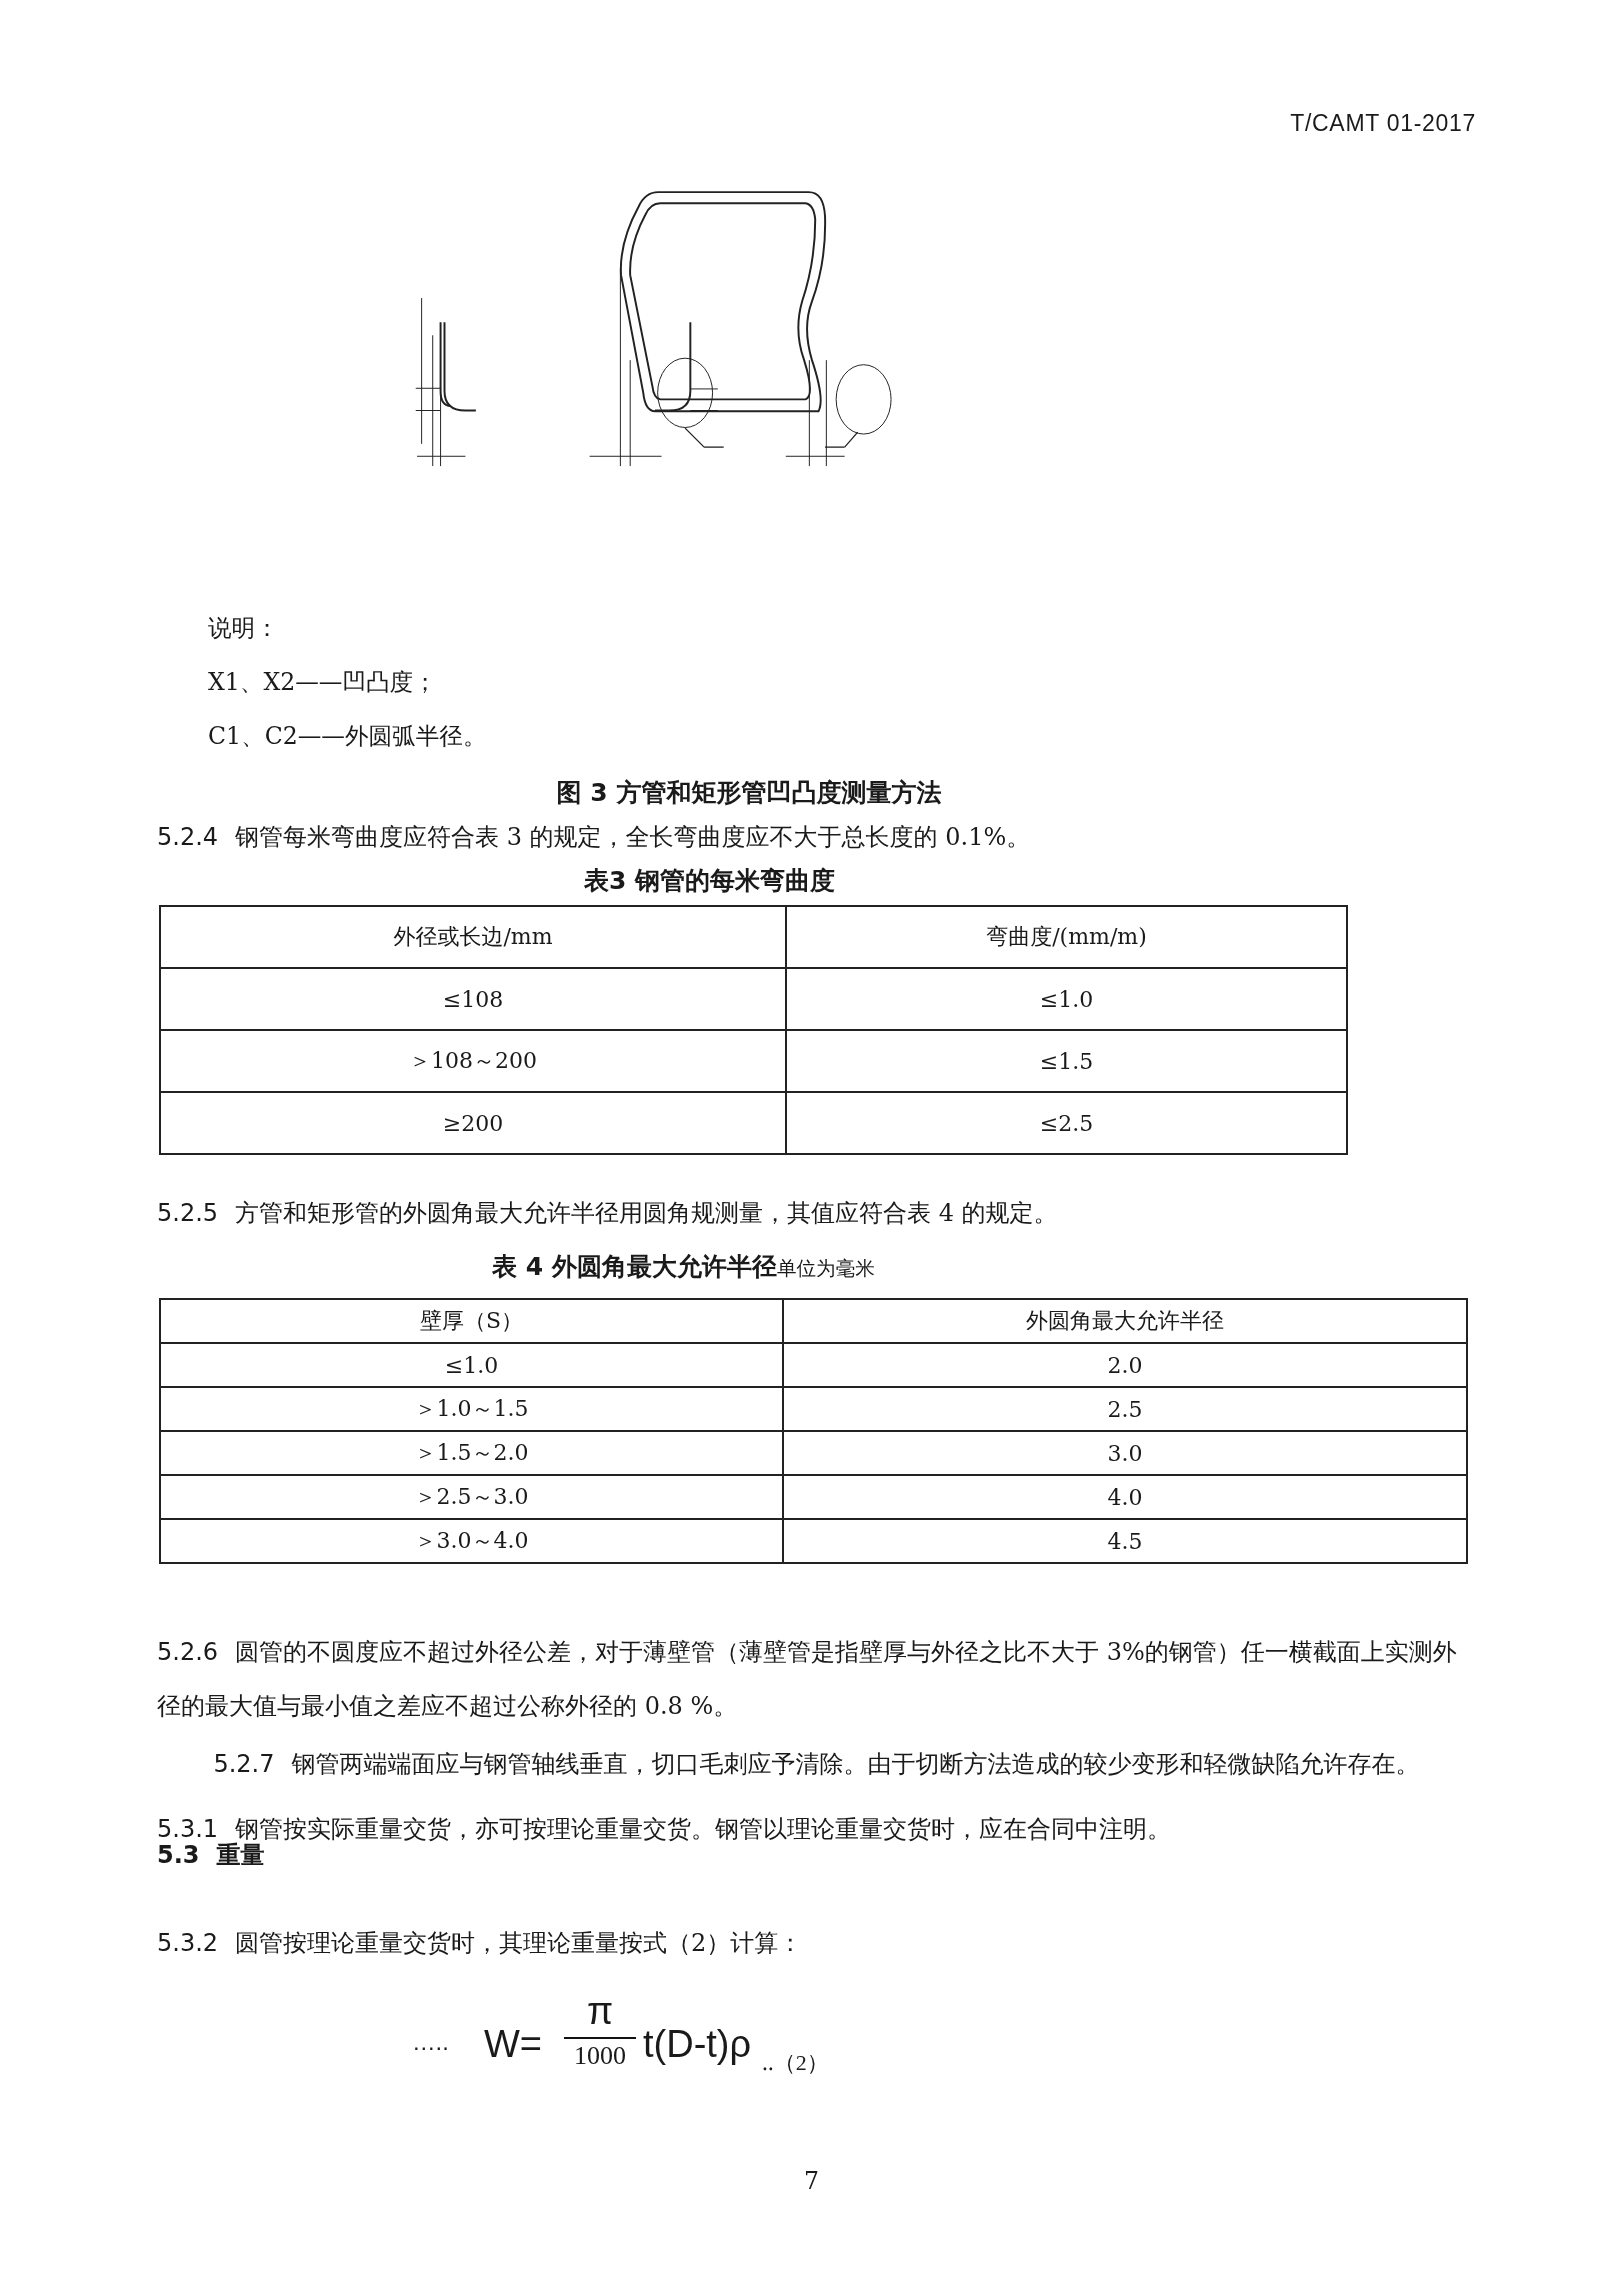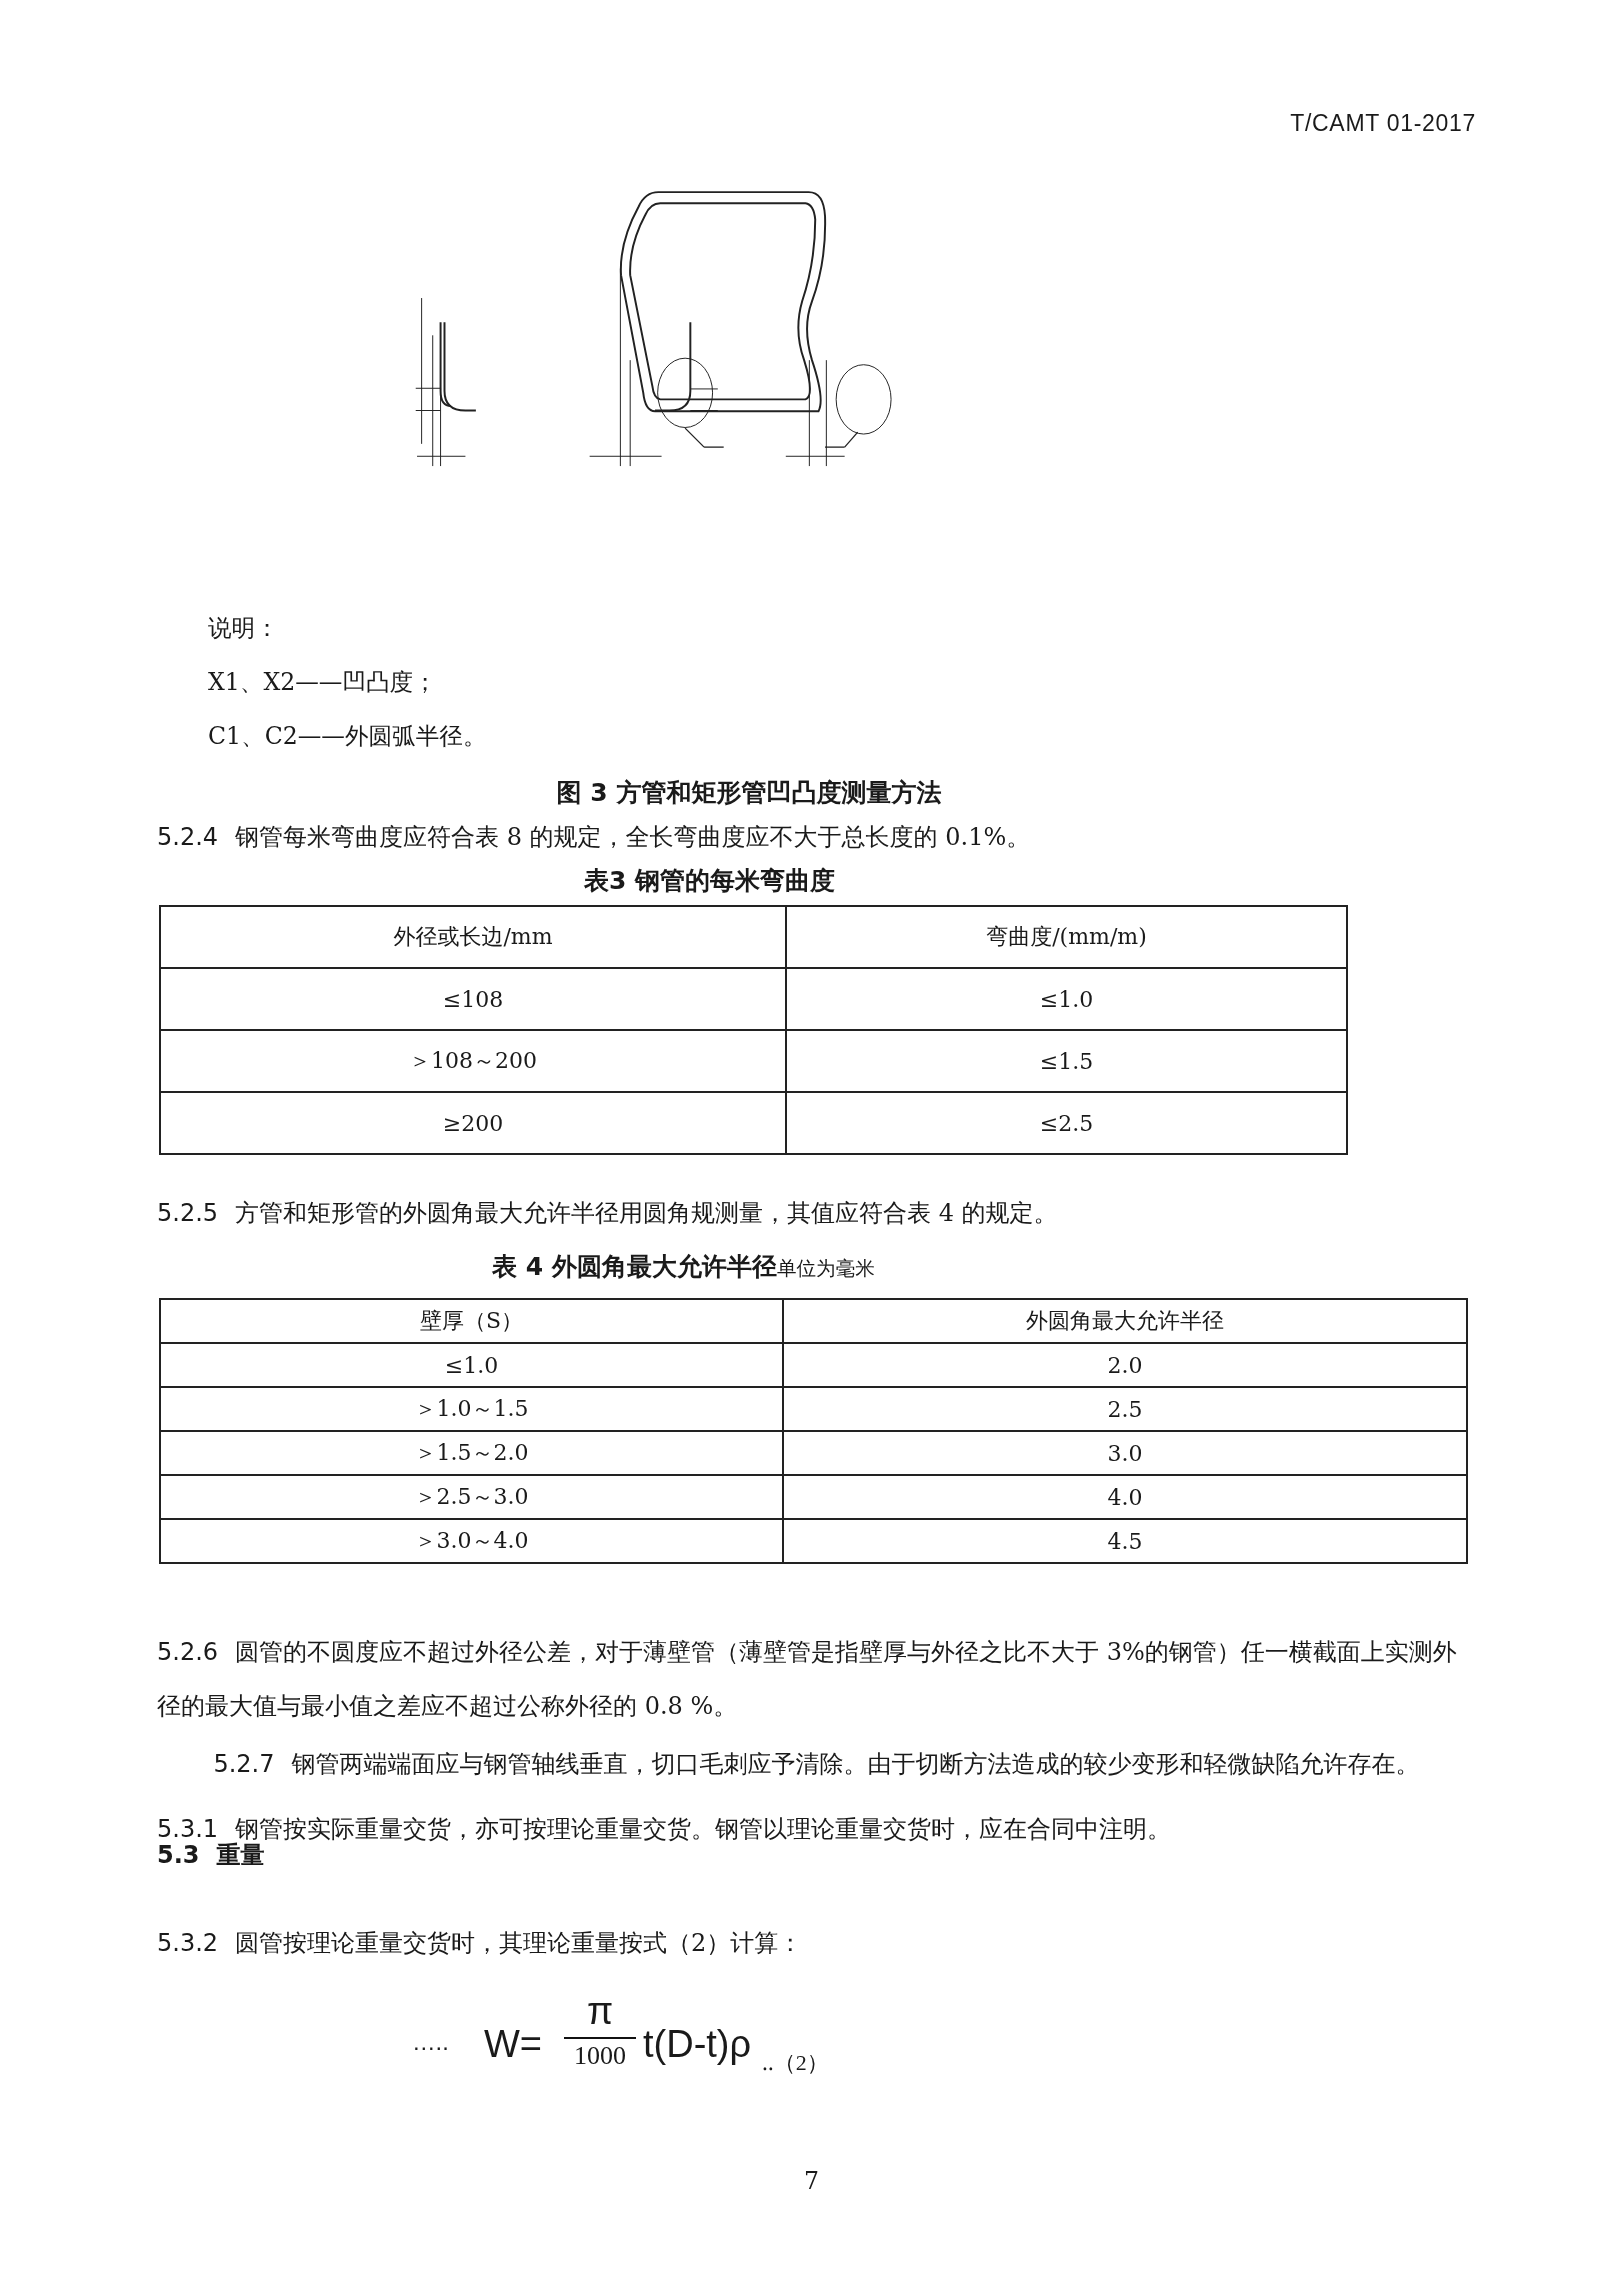--- a/index.html
+++ b/index.html
@@ -97,21 +97,21 @@
   </svg>
 </div>
 
 <div class="legend l1">说明：</div>
 <div class="legend l2">X1、X2——凹凸度；</div>
 <div class="legend l3">C1、C2——外圆弧半径。</div>
 
 <div class="caption fig-cap">图 3   方管和矩形管凹凸度测量方法</div>
 
 <div class="para p524">
-  <span class="num">5.2.4</span><span>钢管每米弯曲度应符合表 8 的规定，全长弯曲度应不大于总长度的 0.1%。</span>
+  <span class="num">5.2.4</span><span>钢管每米弯曲度应符合表 3 的规定，全长弯曲度应不大于总长度的 0.1%。</span>
 </div>
 
 <div class="caption t3-cap">表3   钢管的每米弯曲度</div>
 <table class="t3">
   <tbody>
       <tr>
     <td>外径或长边/mm</td>
     <td>弯曲度/(mm/m)</td>
   </tr>
   <tr>

